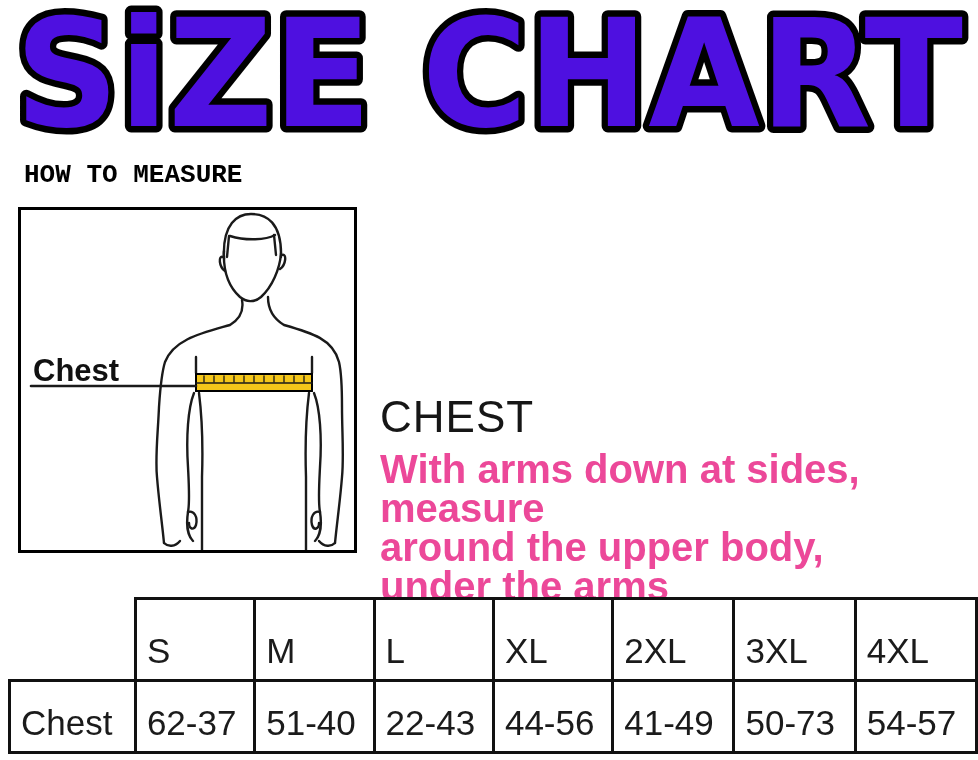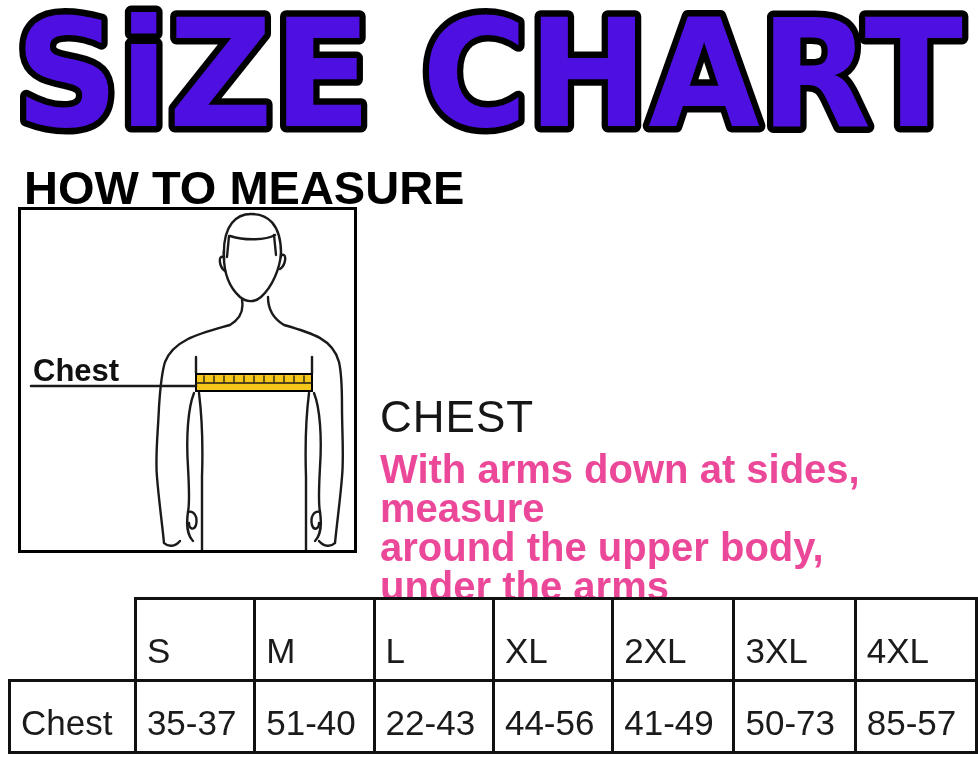--- a/index.html
+++ b/index.html
@@ -15,22 +15,22 @@
     position:absolute; left:0; top:2px;
     width:978px; height:152px;
     display:block;
   }
   .title-text {
     font-family:"DejaVu Sans", sans-serif;
     font-weight:bold;
   }
   .how-heading {
     position:absolute; left:24px; top:160px;
-    font-size:47px; font-weight:bold;
-    letter-spacing:0px; white-space:nowrap;
+    font-size:26px; font-weight:bold;
+    letter-spacing:0px; white-space:nowrap;font-family:Liberation Mono, monospace;
   }
   .figure-box {
     position:absolute; left:18px; top:207px;
     width:333px; height:340px;
     border:3px solid #000;
     background:#fff;
   }
   .figure-svg { width:333px; height:340px; display:block; }
   .figure-svg path, .figure-svg line {
     fill:none; stroke:#1a1a1a; stroke-width:2.4;
@@ -147,22 +147,22 @@
       <th>L</th>
       <th>XL</th>
       <th>2XL</th>
       <th>3XL</th>
       <th>4XL</th>
     </tr>
   </thead>
   <tbody>
     <tr>
       <td>Chest</td>
-      <td>35-37</td>
+      <td>62-37</td>
       <td>51-40</td>
       <td>22-43</td>
       <td>44-56</td>
       <td>41-49</td>
       <td>50-73</td>
-      <td>85-57</td>
+      <td>54-57</td>
     </tr>
   </tbody>
 </table>
 
 </body></html>

